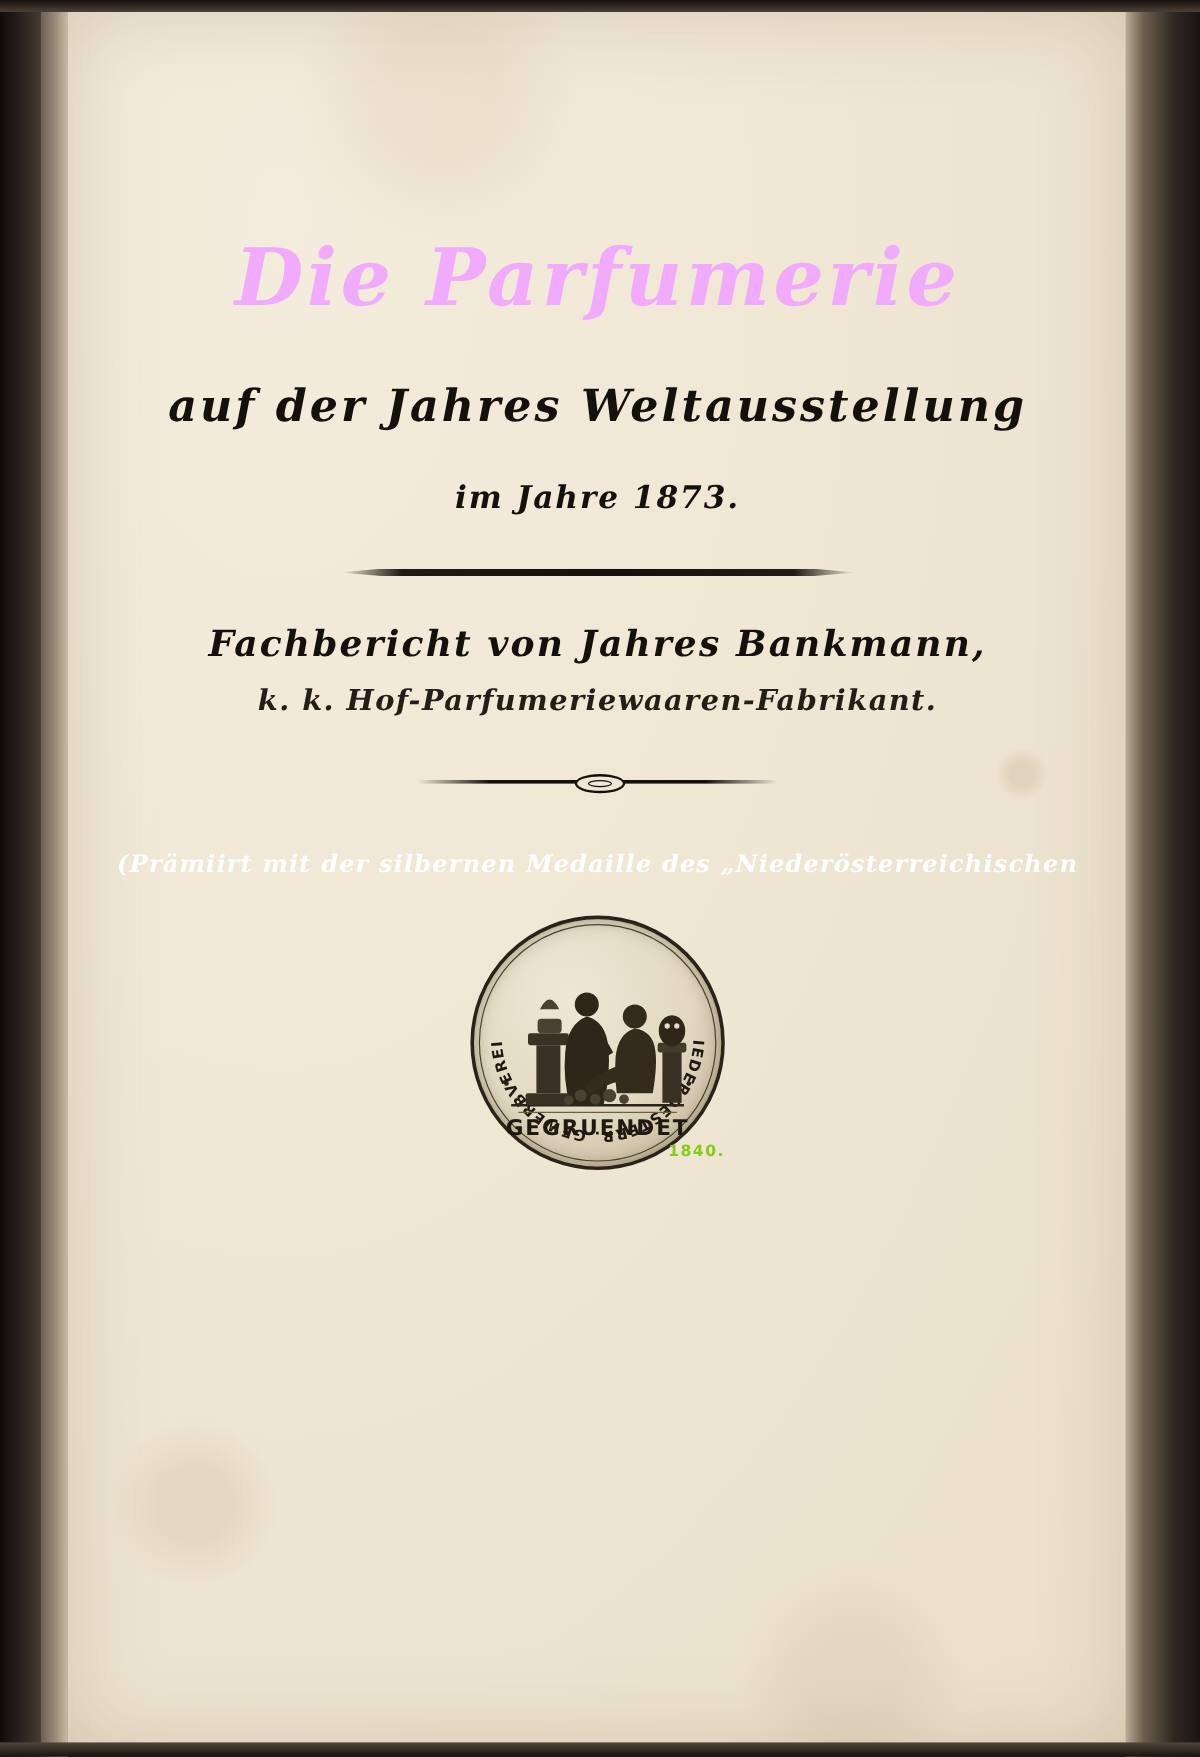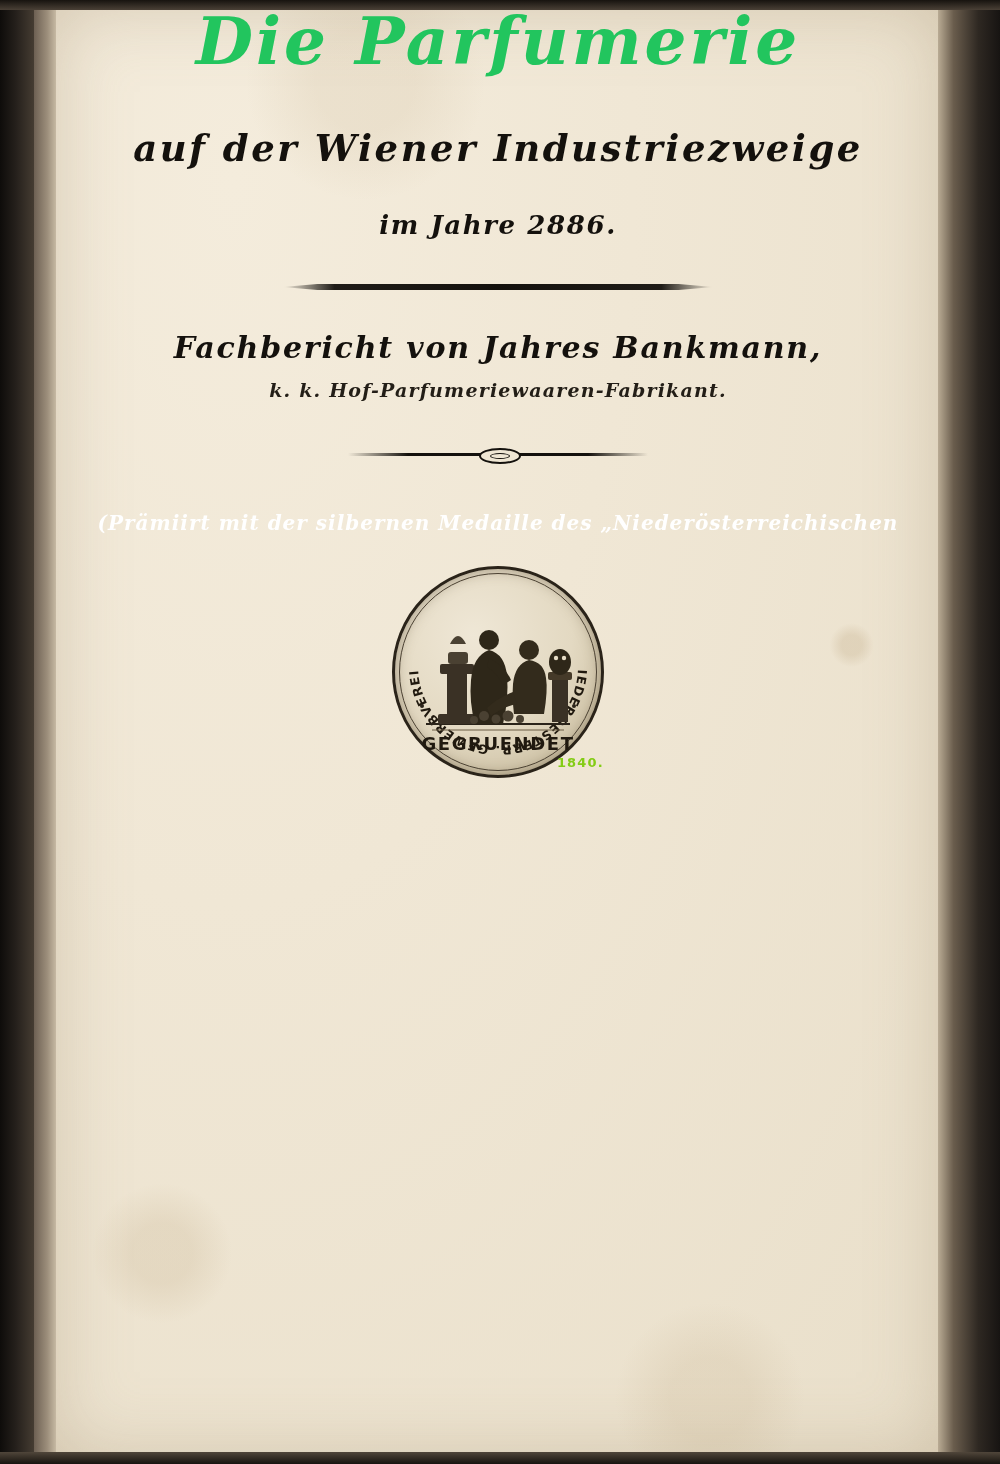--- a/index.html
+++ b/index.html
@@ -109,27 +109,28 @@
     left: 56px; top: 8px;
     width: 884px; height: 1448px;
     z-index: 4;
     color: #17140f;
     text-align: center;
   }
 
   .fraktur { font-family: "DejaVu Serif", serif; font-weight: 700; }
 
   .title-main {
+    margin-top: 190px;
     font-size: 66px;
     line-height: 1;
     letter-spacing: 3px;
     font-weight: 700;
     font-style: italic;
     font-family: "DejaVu Serif", serif;
-    color: #22c55e;
+    color: #f0abfc;
   }
   .title-sub1 {
     margin-top: 52px;
     font-size: 37px;
     letter-spacing: 2.5px;
     font-weight: 700;
     font-style: italic;
     color: #14110d;
   }
   .title-sub2 {
@@ -183,21 +184,21 @@
   .author {
     margin-top: 40px;
     font-size: 30px;
     letter-spacing: 1.8px;
     font-weight: 700;
     font-style: italic;
     color: #14110d;
   }
   .author-sub {
     margin-top: 14px;
-    font-size: 19px;
+    font-size: 24px;
     letter-spacing: 1.2px;
     font-weight: 700;
     font-style: italic;
     color: #231e17;
   }
 
   .prize {
     margin-top: 46px;
     font-size: 20px;
     line-height: 33px;
@@ -277,23 +278,23 @@
   <div class="edge-bottom"></div>
 
   <div id="paper"></div>
 
   <div id="bleed">dem Gebiete der Parfumerie und der damit verwandten Industriezweige zeigte die Wiener Weltausstellung des Jahres 1873 ein Bild, welches in mancher Beziehung überraschend genannt werden musste, da die Erzeugnisse der heimischen Fabriken in der Qualität den französischen und englischen Mustern vollkommen gleichkamen und in einzelnen Gattungen dieselben sogar übertrafen, wodurch der Beweis erbracht wurde, dass die inländische Industrie auch auf diesem Felde der Concurrenz des Auslandes mit vollem Erfolge zu begegnen vermag.</div>
 
   <div id="content">
 
     <div class="title-main fraktur">Die Parfumerie</div>
 
-    <div class="title-sub1 fraktur">auf der Wiener Industriezweige</div>
-
-    <div class="title-sub2 fraktur">im Jahre 2886.</div>
+    <div class="title-sub1 fraktur">auf der Jahres Weltausstellung</div>
+
+    <div class="title-sub2 fraktur">im Jahre 1873.</div>
 
     <div class="rule-long"></div>
 
     <div class="author fraktur">Fachbericht von Jahres Bankmann,</div>
 
     <div class="author-sub fraktur">k. k. Hof-Parfumeriewaaren-Fabrikant.</div>
 
     <div class="rule-orn">
       <div class="bar"></div>
       <div class="lens"></div>

